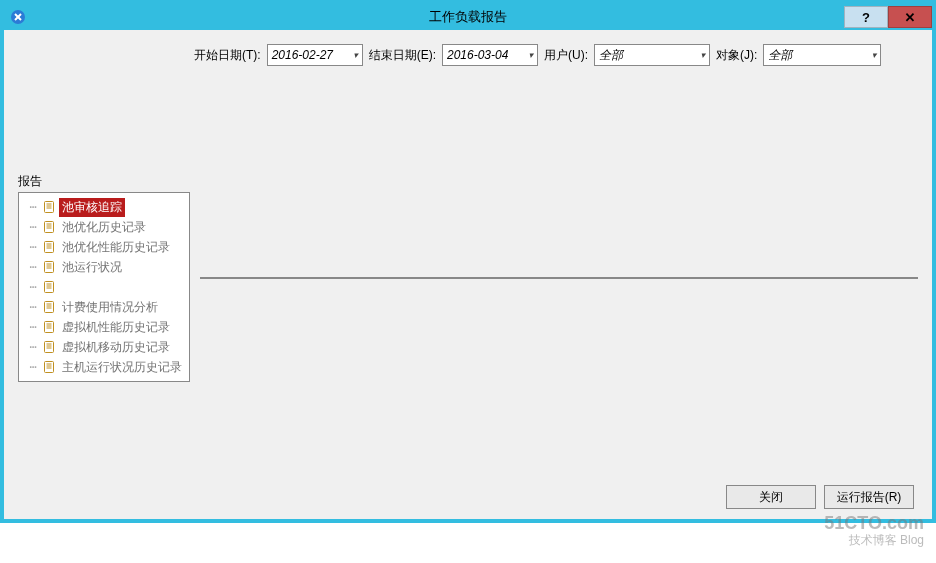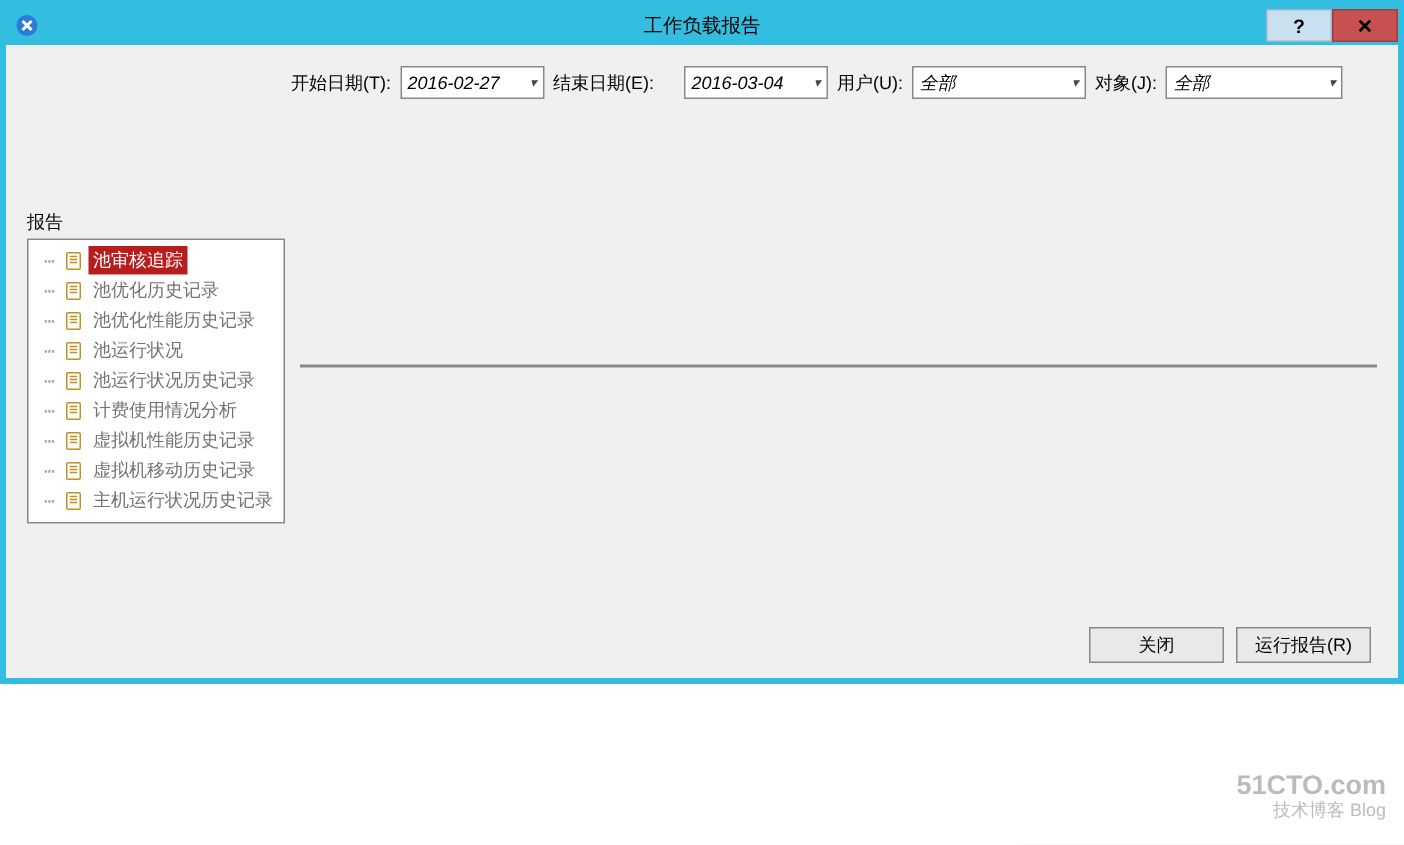--- a/index.html
+++ b/index.html
@@ -6,21 +6,21 @@
 body {
   font-family: "Microsoft YaHei", "SimSun", Tahoma, sans-serif;
   font-size: 12px;
   background: #fff;
   width: 936px;
   height: 563px;
   overflow: hidden;
 }
 .window {
   width: 936px;
-  height: 456px;
+  height: 523px;
   border: 4px solid #33bde0;
   background: #f0f0f0;
   display: flex;
   flex-direction: column;
 }
 .titlebar {
   height: 26px;
   background: #33bde0;
   display: flex;
   align-items: center;
@@ -86,21 +86,21 @@
   font-size: 12px;
   position: relative;
   font-style: italic;
 }
 .combo .chev {
   margin-left: auto;
   font-size: 9px;
   color: #444;
 }
 .combo-start { width: 96px; }
-.combo-end { width: 96px; margin-left: 14px; }
+.combo-end { width: 96px; }
 .combo-user { width: 116px; }
 .combo-object { width: 118px; }
 
 .main-area {
   flex: 1;
   display: flex;
   gap: 10px;
   align-items: center;
 }
 .tree-section {
@@ -271,21 +271,20 @@
               <span class="tree-label">池运行状况</span>
             </div>
             <div class="tree-item">
               <span class="tree-connector">⋯</span>
               <span class="tree-icon"><svg viewBox="0 0 14 14" width="14" height="14">
                   <rect x="2.5" y="1.5" width="9" height="11" rx="1" fill="#fff" stroke="#c09020" stroke-width="1"></rect>
                   <line x1="4.5" y1="4" x2="9.5" y2="4" stroke="#c09020" stroke-width="1"></line>
                   <line x1="4.5" y1="6" x2="9.5" y2="6" stroke="#c09020" stroke-width="1"></line>
                   <line x1="4.5" y1="8" x2="9.5" y2="8" stroke="#c09020" stroke-width="1"></line>
                 </svg></span>
-              <span class="tree-label">池运行状况历史记录</span>
             </div>
             <div class="tree-item">
               <span class="tree-connector">⋯</span>
               <span class="tree-icon"><svg viewBox="0 0 14 14" width="14" height="14">
                   <rect x="2.5" y="1.5" width="9" height="11" rx="1" fill="#fff" stroke="#c09020" stroke-width="1"></rect>
                   <line x1="4.5" y1="4" x2="9.5" y2="4" stroke="#c09020" stroke-width="1"></line>
                   <line x1="4.5" y1="6" x2="9.5" y2="6" stroke="#c09020" stroke-width="1"></line>
                   <line x1="4.5" y1="8" x2="9.5" y2="8" stroke="#c09020" stroke-width="1"></line>
                 </svg></span>
               <span class="tree-label">计费使用情况分析</span>

